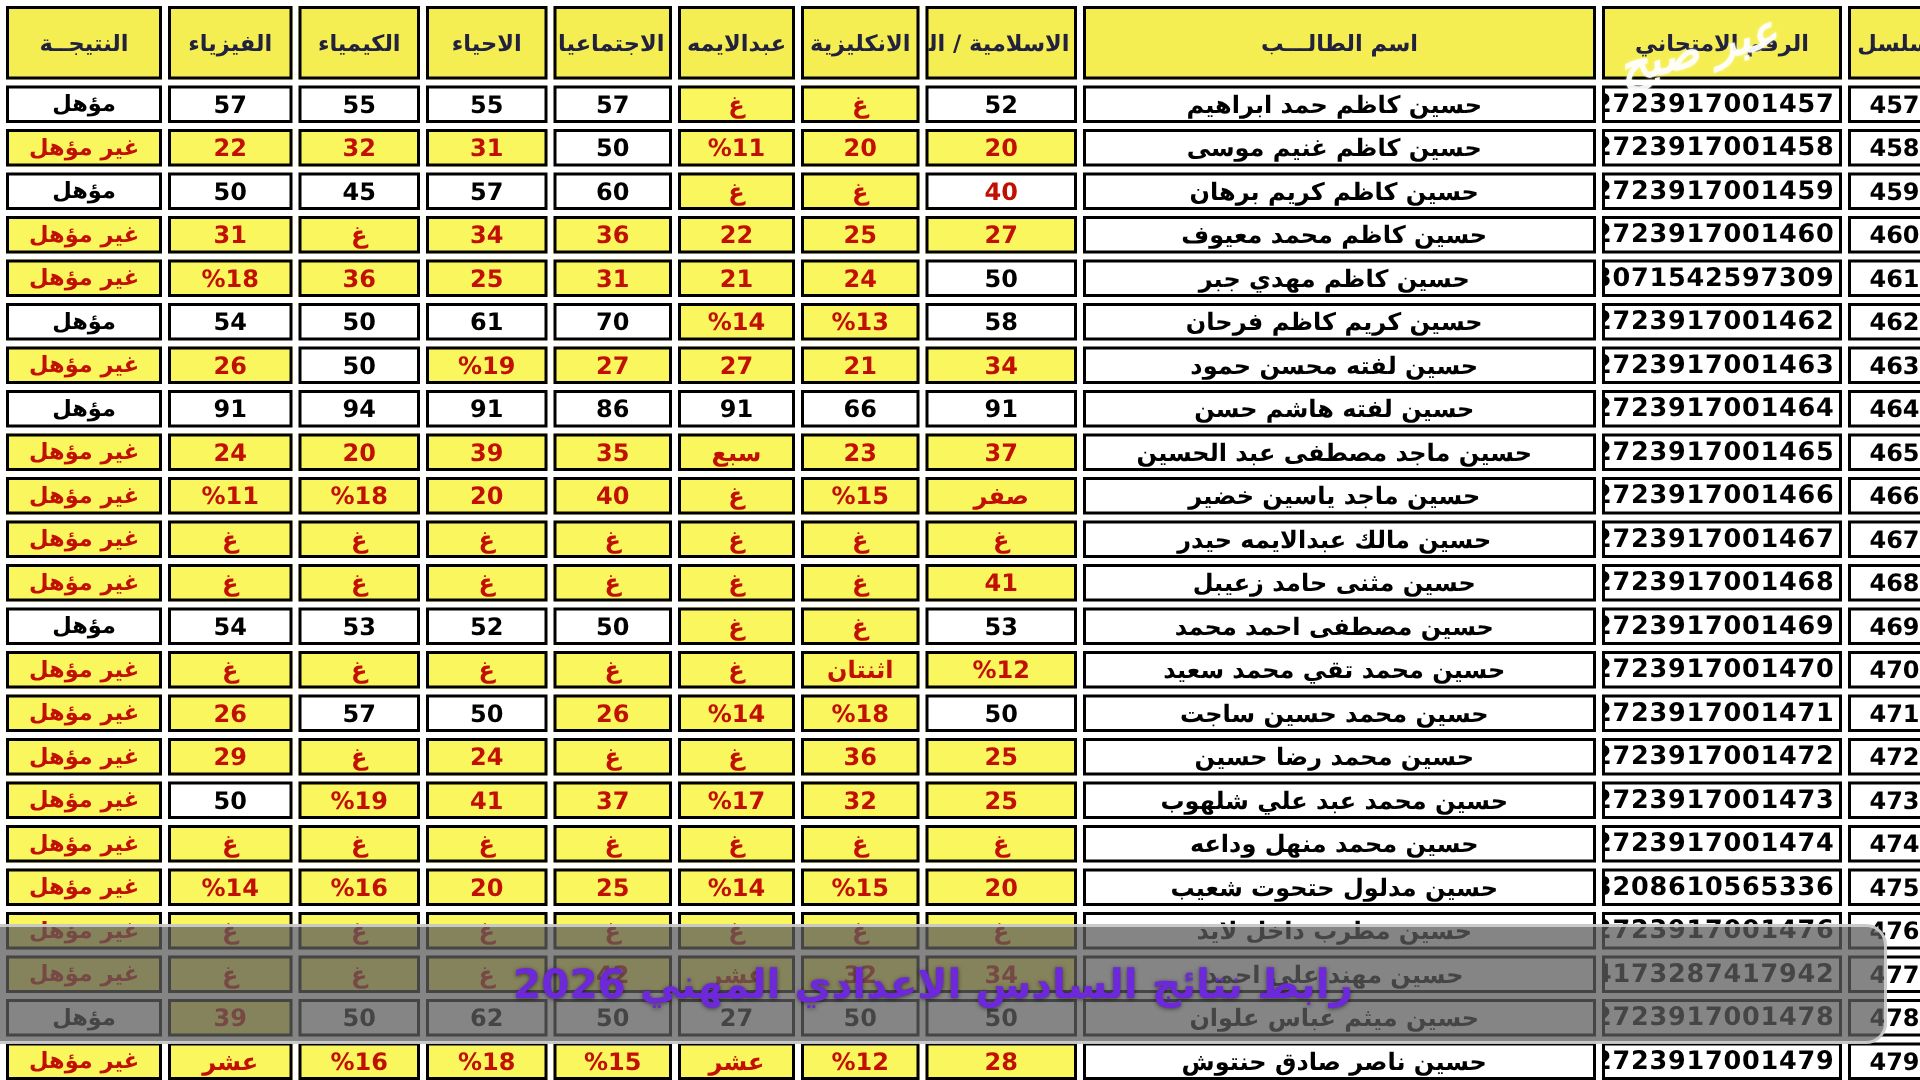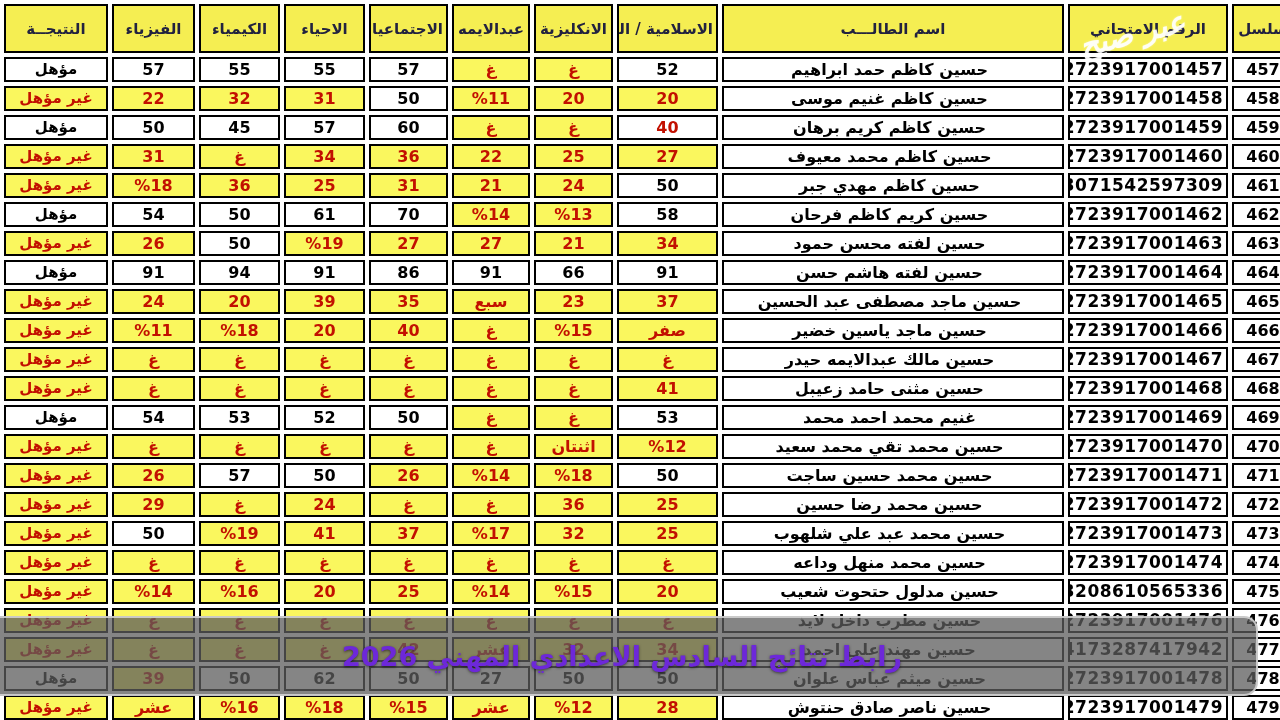--- a/index.html
+++ b/index.html
@@ -232,21 +232,21 @@
             <td class="c1 grade">غ</td>
             <td class="c1 grade">غ</td>
             <td class="c1 grade">غ</td>
             <td class="c1 grade">غ</td>
             <td class="c1 grade">غ</td>
             <td class="c1 result">غير مؤهل</td>
           </tr>
           <tr>
             <td class="c0 serial">469</td>
             <td class="c0 exam">2723917001469</td>
-            <td class="c0 name">غنيم محمد احمد محمد</td>
+            <td class="c0 name">حسين مصطفى احمد محمد</td>
             <td class="c0 grade">53</td>
             <td class="c1 grade">غ</td>
             <td class="c1 grade">غ</td>
             <td class="c0 grade">50</td>
             <td class="c0 grade">52</td>
             <td class="c0 grade">53</td>
             <td class="c0 grade">54</td>
             <td class="c0 result">مؤهل</td>
           </tr>
           <tr>

